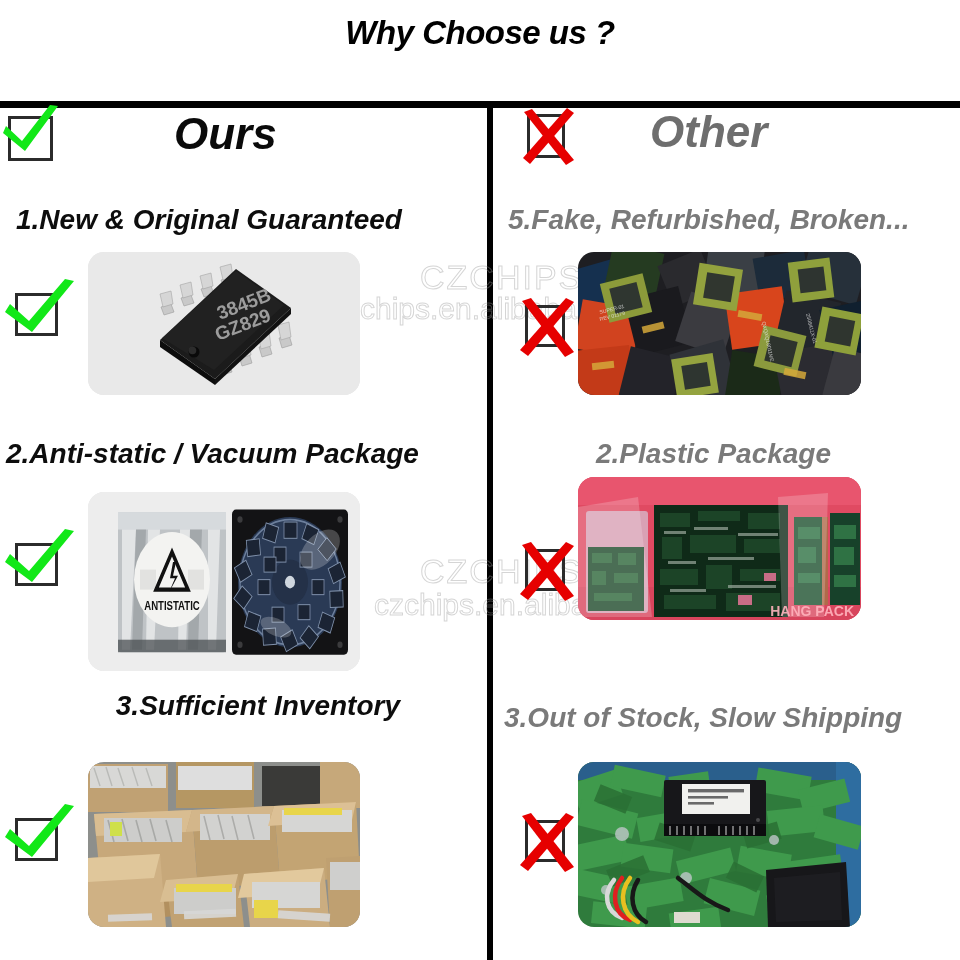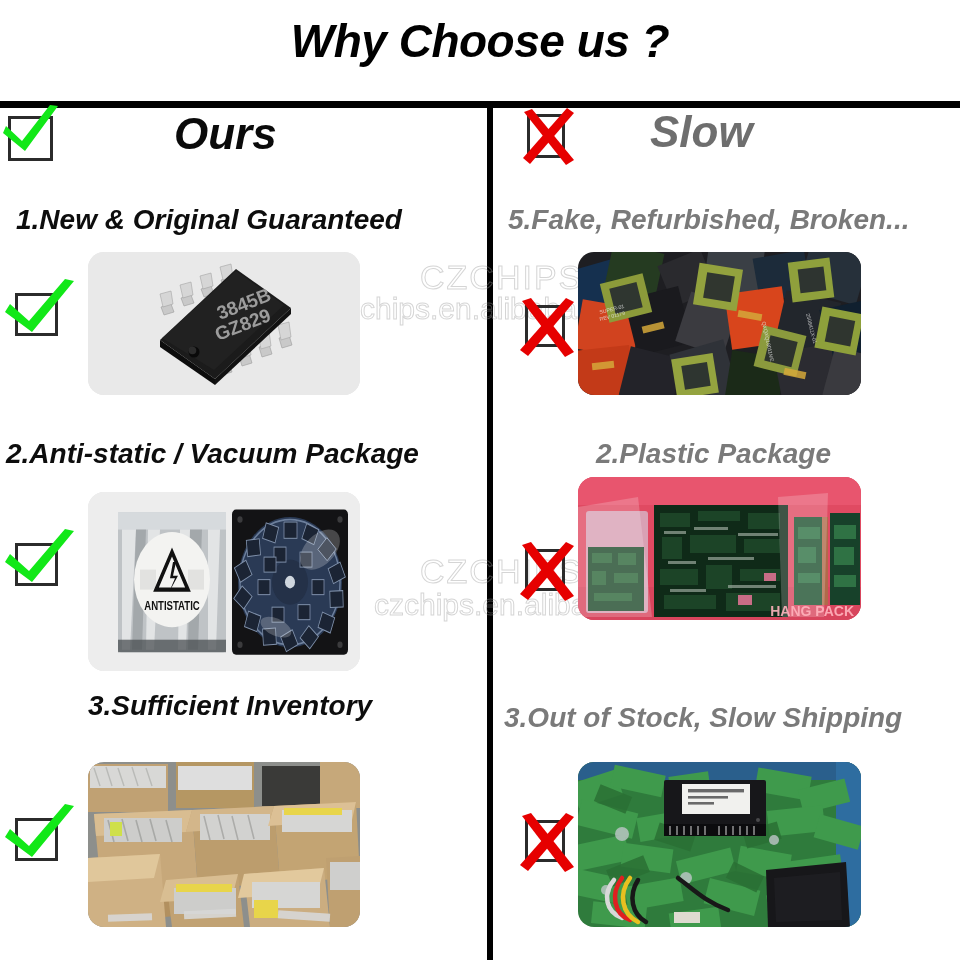--- a/index.html
+++ b/index.html
@@ -16,21 +16,21 @@
     -webkit-font-smoothing: antialiased;
   }
 
   
   #page-title {
     position: absolute;
     top: 14px;
     left: 0;
     width: 960px;
     text-align: center;
-    font-size: 46px;
+    font-size: 33px;
     font-weight: bold;
     font-style: italic;
     letter-spacing: -0.5px;
     color: #000000;
     font-family: "Liberation Sans", sans-serif;
   }
 
   
   #top-rule {
     position: absolute;
@@ -107,21 +107,21 @@
     font-style: italic;
     font-family: "Liberation Sans", sans-serif;
     white-space: nowrap;
     line-height: 1.14;
   }
   .lbl-ours  { color: #0d0d0d; }
   .lbl-other { color: #7a7a7a; }
 
   #lbl-o1 { top: 204px; left: 16px;  font-size: 28px; }
   #lbl-o2 { top: 438px; left: 6px;   font-size: 28px; text-align: center; }
-  #lbl-o3 { top: 690px; left: 60px;  font-size: 28px; text-align: center; white-space: normal; width: 340px; }
+  #lbl-o3 { top: 690px; left: 60px;  font-size: 28px; text-align: right; white-space: normal; width: 340px; }
 
   #lbl-x1 { top: 204px; left: 508px; font-size: 28px; }
   #lbl-x2 { top: 438px; left: 596px; font-size: 28px; }
   #lbl-x3 { top: 702px; left: 504px; font-size: 28px; }
 
   
   #row1-check-box { top: 293px; left: 15px;  width: 43px; height: 43px; }
   #row2-check-box { top: 543px; left: 15px;  width: 43px; height: 43px; }
   #row3-check-box { top: 818px; left: 15px;  width: 43px; height: 43px; }
 
@@ -158,21 +158,21 @@
   </svg>
 </div>
 <div class="col-heading" id="heading-ours">Ours</div>
 
 <div class="mark-box" id="hdr-x-box">
   <svg width="58" height="60" viewBox="0 0 58 60" style="left:-10px; top:-9px;">
     <path class="x-stroke" d="M4,4 L12,1 L54,52 L46,57 Z"></path>
     <path class="x-stroke" d="M54,5 L47,0 L3,50 L10,56 Z"></path>
   </svg>
 </div>
-<div class="col-heading" id="heading-other">Slow</div>
+<div class="col-heading" id="heading-other">Other</div>
 
 <div class="watermark wm-big" id="wm1-big">CZCHIPS</div>
 <div class="watermark wm-small" id="wm1-small">czchips.en.alibaba.com</div>
 <div class="watermark wm-big" id="wm2-big">CZCHIPS</div>
 <div class="watermark wm-small" id="wm2-small">czchips.en.alibaba.com</div>
 
 <div class="feature-label lbl-ours" id="lbl-o1">1.New &amp; Original Guaranteed</div>
 <div class="feature-label lbl-other" id="lbl-x1">5.Fake, Refurbished, Broken...</div>
 
 <div class="mark-box" id="row1-check-box">

